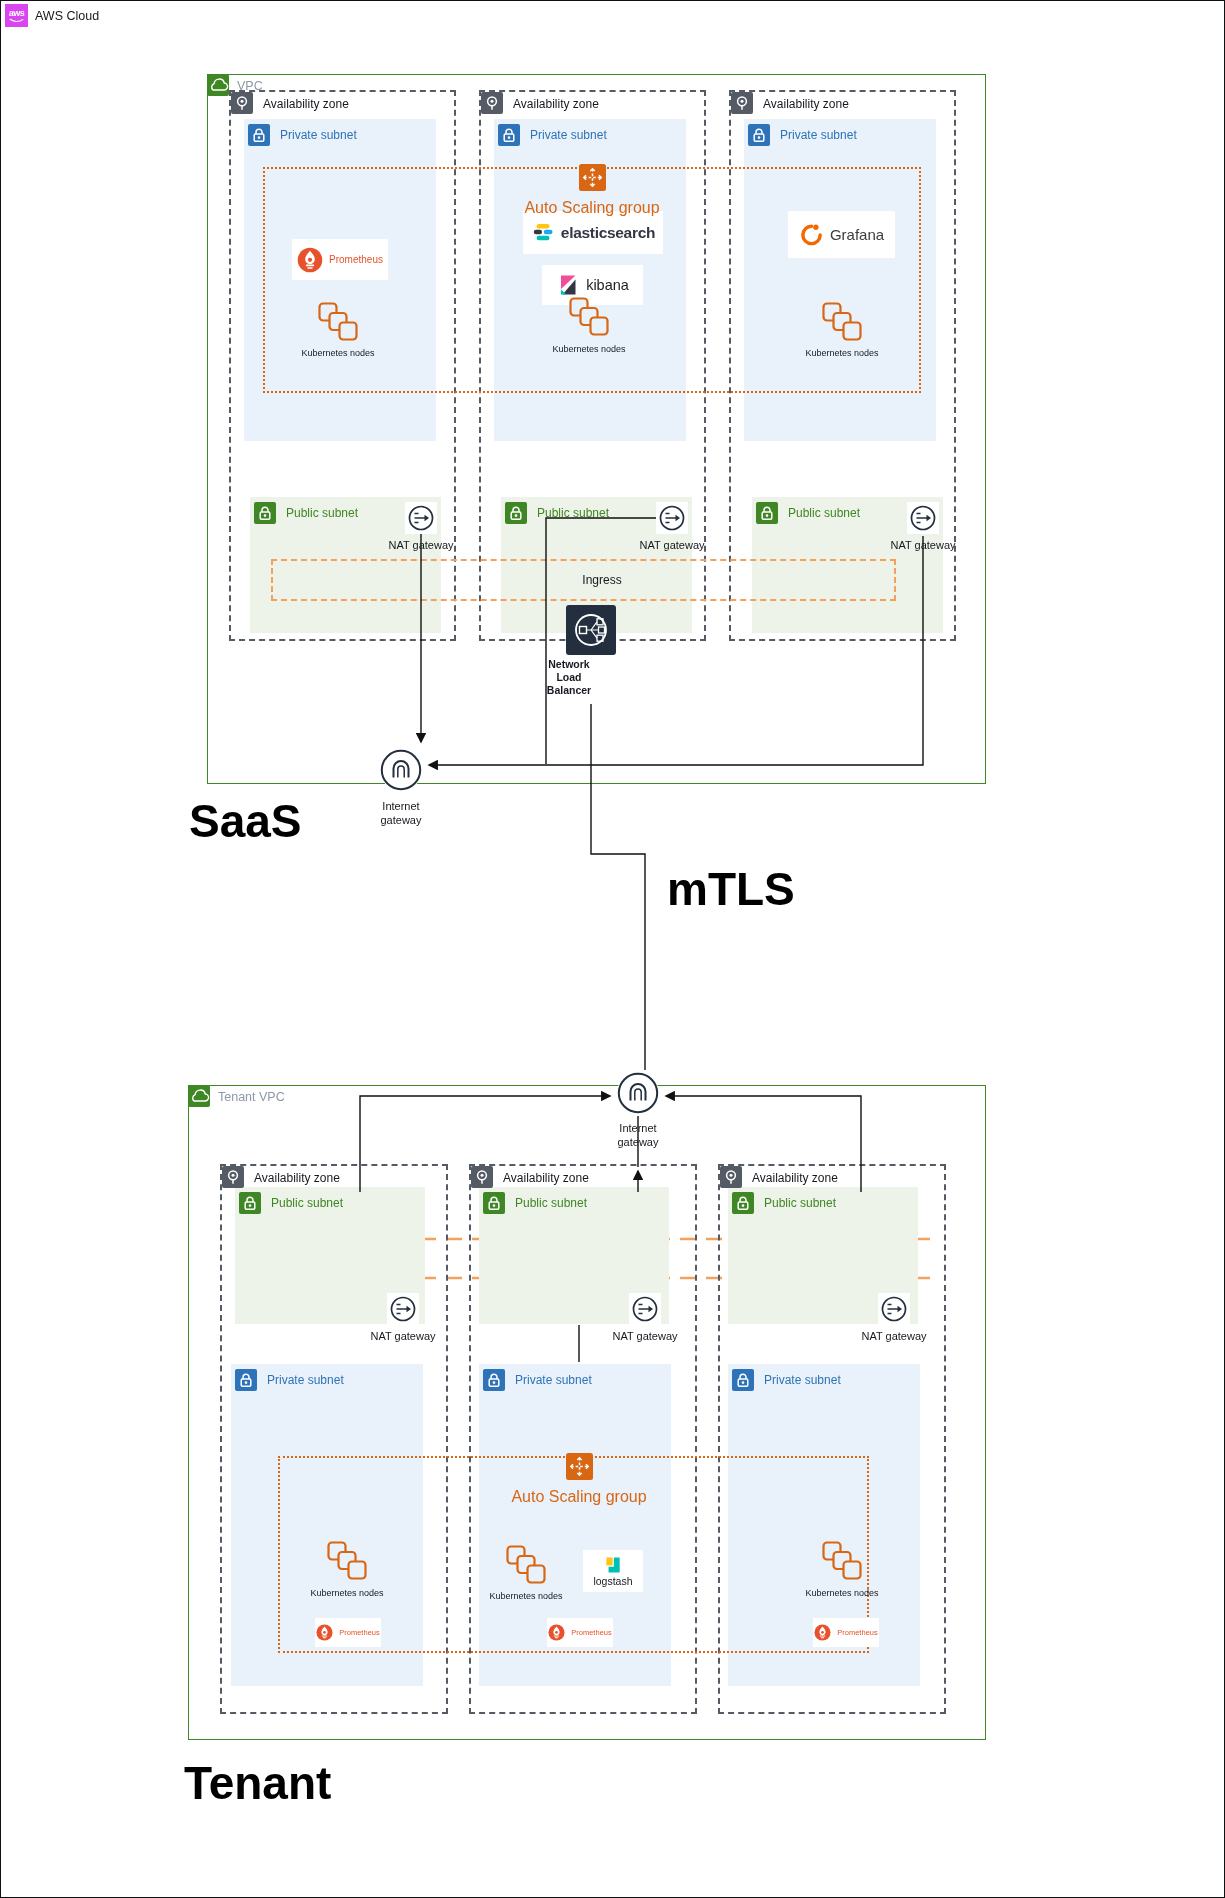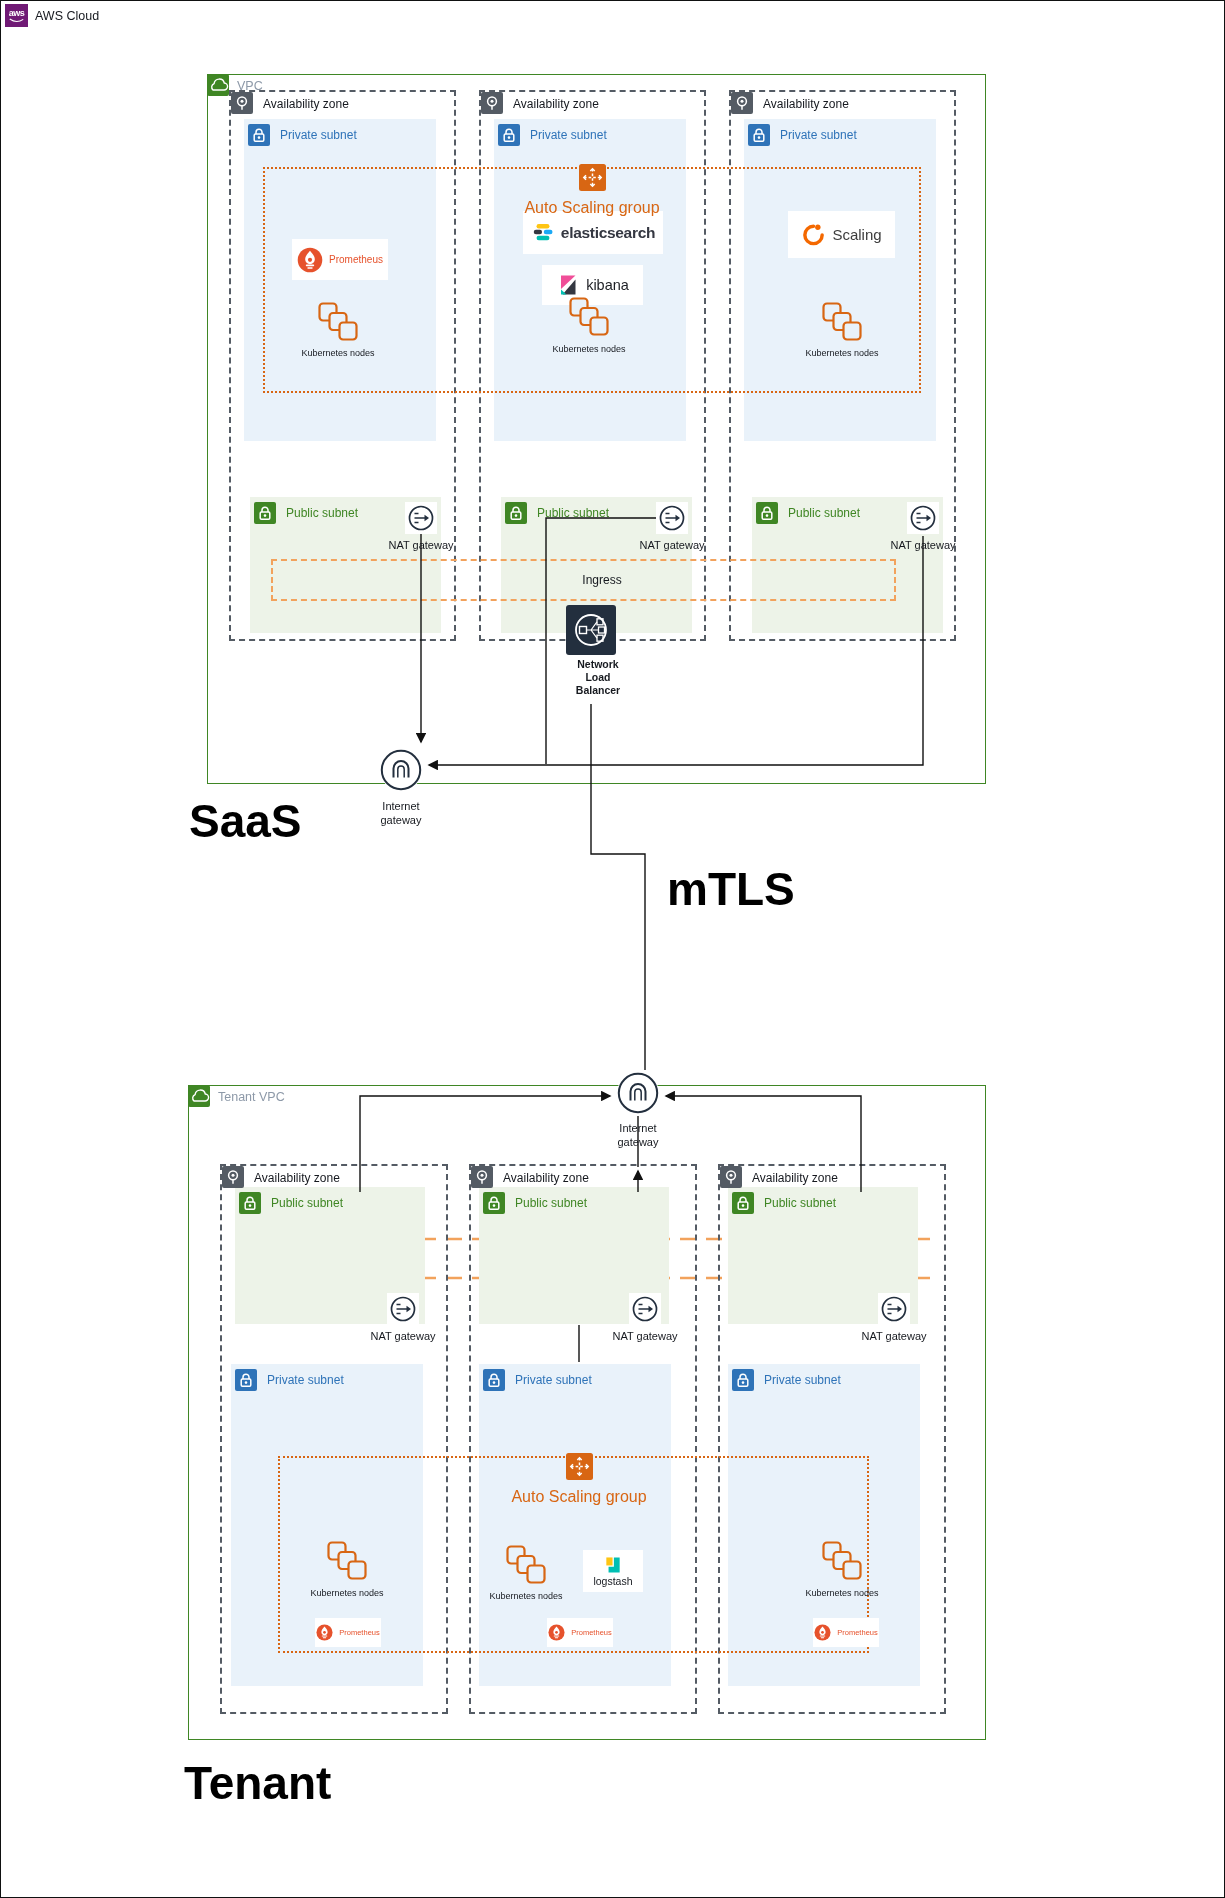--- a/index.html
+++ b/index.html
@@ -41,21 +41,21 @@
   .t-igw{font-size:11px;color:#16191f;line-height:1.25;}
   
   .badge{position:absolute;background:#fff;z-index:4;display:flex;align-items:center;justify-content:center;gap:6px;}
   .t-prom{font-size:10px;color:#E6522C;}
   .t-prom-sm{font-size:7.5px;color:#E6522C;}
   .t-elastic{font-size:15.5px;font-weight:600;color:#343741;letter-spacing:-0.3px;}
   .t-kibana{font-size:14.5px;font-weight:500;color:#1c1e23;}
   .t-grafana{font-size:15px;font-weight:500;color:#3d3d3d;}
   .t-logstash{font-size:10.5px;color:#16191f;}
   
-  .awslogo{position:absolute;left:4px;top:3px;width:23px;height:23px;background:#701a75;z-index:6;
+  .awslogo{position:absolute;left:4px;top:3px;width:23px;height:23px;background:#d946ef;z-index:6;
            display:flex;flex-direction:column;align-items:center;justify-content:center;}
   .awslogo span{color:#fff;font-size:9px;font-weight:bold;line-height:1;letter-spacing:-0.5px;}
   .hdr-title{position:absolute;left:34px;top:8px;font-size:12.5px;font-weight:500;color:#16191f;z-index:6;}
   svg{display:block;}
   .svglayer{position:absolute;left:0;top:0;z-index:3;pointer-events:none;}
   .svgback{position:absolute;left:0;top:0;z-index:0;pointer-events:none;}
 </style>
 </head>
 <body>
 
@@ -205,21 +205,21 @@
   </div>
   <div class="lbl t-k8s ctr" style="left:588px;top:343px;">Kubernetes nodes</div>
 
   <div class="badge" style="left:787px;top:210px;width:107px;height:47px;">
     <span class="ic">
         <svg viewBox="0 0 26 26" width="25" height="25">
           <path d="M22,13.5 a9,9 0 1 1 -9,-9" fill="none" stroke="#F46800" stroke-width="3.6" stroke-linecap="round"></path>
           <circle cx="17.5" cy="5.5" r="2.8" fill="#F46800"></circle>
         </svg>
       </span>
-    <span class="t-grafana">Scaling</span>
+    <span class="t-grafana">Grafana</span>
   </div>
   <div class="abs ic" style="left:820px;top:301px;width:42px;height:42px;">
     <svg viewBox="0 0 42 42" width="42" height="42">
         <g fill="#E9F2FA" stroke="#D86613" stroke-width="2.2">
           <rect x="2.5" y="1.5" width="17" height="17" rx="3.5"></rect>
           <rect x="12.5" y="11" width="17" height="17" rx="3.5"></rect>
           <rect x="22.5" y="20.5" width="17" height="17" rx="3.5"></rect>
         </g>
       </svg>
   </div>
@@ -285,21 +285,21 @@
   <div class="abs ic nlb" style="left:565px;top:604px;width:50px;height:50px;">
     <svg viewBox="0 0 50 50" width="50" height="50">
         <circle cx="25" cy="25" r="15" fill="none" stroke="#fff" stroke-width="1.8"></circle>
         <rect x="13.5" y="21.5" width="7" height="7" fill="none" stroke="#fff" stroke-width="1.4"></rect>
         <path d="M20.5,25 h4.5 M25,25 L31,16.8 M25,25 H32 M25,25 L31,33.2" stroke="#fff" stroke-width="1.2" fill="none"></path>
         <rect x="31" y="13.8" width="6" height="6" fill="none" stroke="#fff" stroke-width="1.3"></rect>
         <rect x="32.5" y="22" width="6" height="6" fill="none" stroke="#fff" stroke-width="1.3"></rect>
         <rect x="31" y="30.2" width="6" height="6" fill="none" stroke="#fff" stroke-width="1.3"></rect>
       </svg>
   </div>
-  <div class="lbl t-nlb ctr wrap" style="left:597px;top:657px;width:58px;">Network Load Balancer</div>
+  <div class="lbl t-nlb ctr wrap" style="left:568px;top:657px;width:58px;">Network Load Balancer</div>
 
   <div class="abs ic igw" style="left:379px;top:748px;width:42px;height:42px;">
     <svg viewBox="0 0 42 42" width="42" height="42">
         <circle cx="21" cy="21" r="19.2" fill="#fff" stroke="#232F3E" stroke-width="2"></circle>
         <path d="M13.5,28.5 V19.5 a7.5,7.5 0 0 1 15,0 V28.5" fill="none" stroke="#232F3E" stroke-width="2"></path>
         <path d="M17.8,28.5 V20.3 a3.2,3.2 0 0 1 6.4,0 V28.5" fill="none" stroke="#232F3E" stroke-width="1.5"></path>
       </svg>
   </div>
   <div class="lbl t-igw ctr wrap" style="left:400px;top:799px;width:64px;">Internet gateway</div>
 

